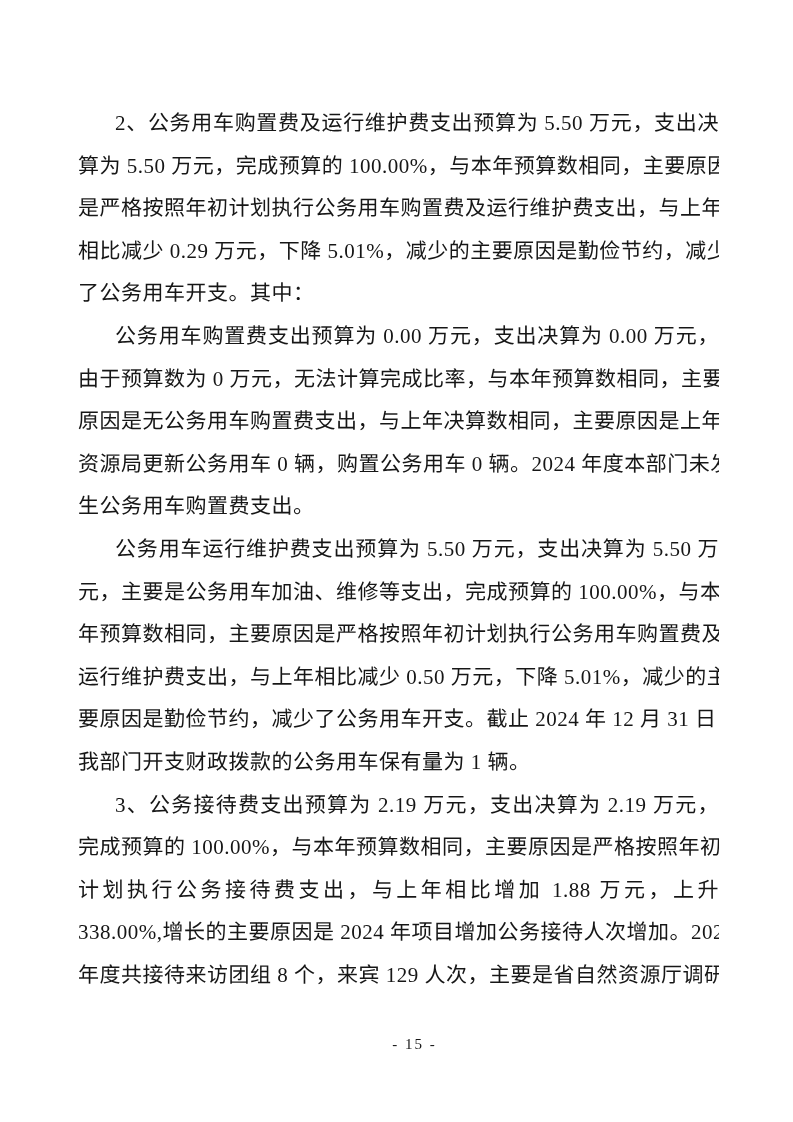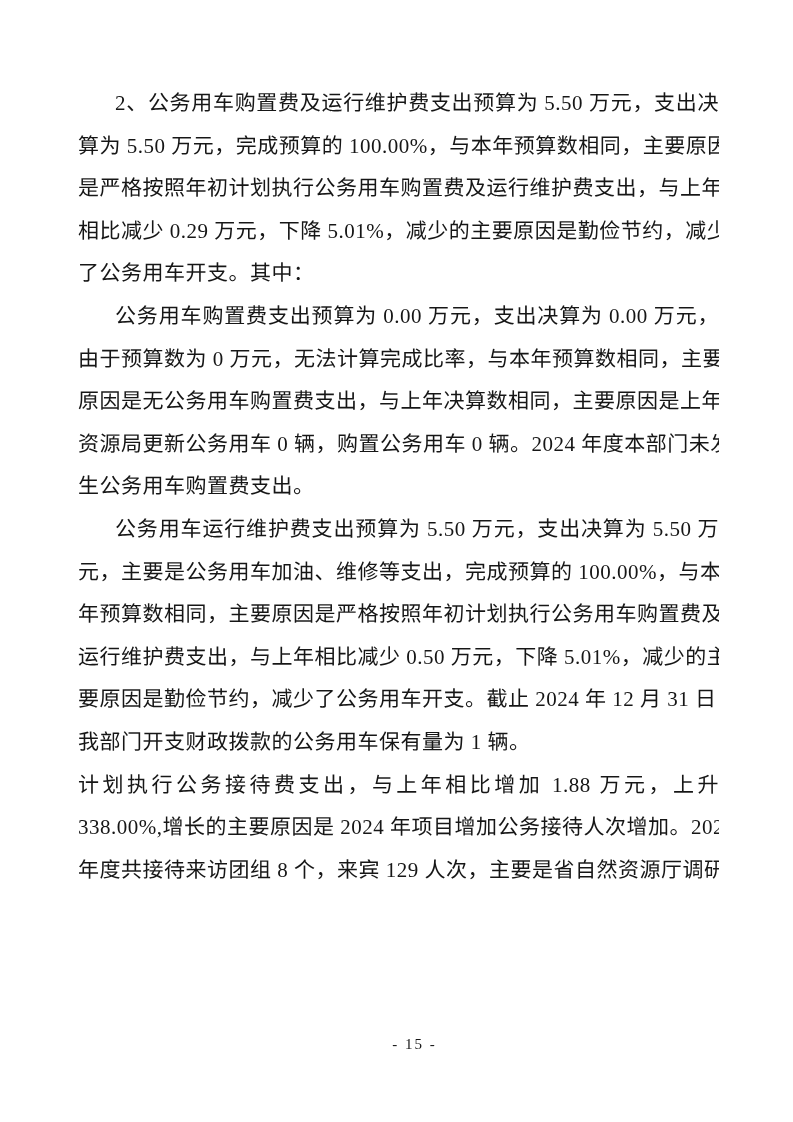--- a/index.html
+++ b/index.html
@@ -12,21 +12,21 @@
     width: 793px;
     height: 1122px;
     background: #ffffff;
     overflow: hidden;
     font-family: "Liberation Serif", "DejaVu Serif", serif;
     color: #161616;
   }
   .text-block {
     position: absolute;
     left: 78px;
-    top: 82px;
+    top: 102px;
     width: 641px;
   }
   .line {
     height: 42.6px;
     line-height: 42.6px;
     font-size: 21px;
     letter-spacing: 0.5px;
     white-space: nowrap;
     text-align: justify;
     text-align-last: justify;
@@ -68,19 +68,21 @@
     <div class="line">资源局更新公务用车 0 辆，购置公务用车 0 辆。2024 年度本部门未发</div>
     <div class="line para-end">生公务用车购置费支出。</div>
 
     <div class="line indent">公务用车运行维护费支出预算为 5.50 万元，支出决算为 5.50 万</div>
     <div class="line">元，主要是公务用车加油、维修等支出，完成预算的 100.00%，与本</div>
     <div class="line">年预算数相同，主要原因是严格按照年初计划执行公务用车购置费及</div>
     <div class="line">运行维护费支出，与上年相比减少 0.50 万元，下降 5.01%，减少的主</div>
     <div class="line">要原因是勤俭节约，减少了公务用车开支。截止 2024 年 12 月 31 日，</div>
     <div class="line para-end">我部门开支财政拨款的公务用车保有量为 1 辆。</div>
 
+    <div class="line indent">3、公务接待费支出预算为 2.19 万元，支出决算为 2.19 万元，</div>
+    <div class="line">完成预算的 100.00%，与本年预算数相同，主要原因是严格按照年初</div>
     <div class="line">计划执行公务接待费支出，与上年相比增加 1.88 万元，上升</div>
     <div class="line">338.00%,增长的主要原因是 2024 年项目增加公务接待人次增加。2024</div>
     <div class="line">年度共接待来访团组 8 个，来宾 129 人次，主要是省自然资源厅调研</div>
   </div>
 
   <div class="footer">- 15 -</div>
 </div>
 
 </body></html>

